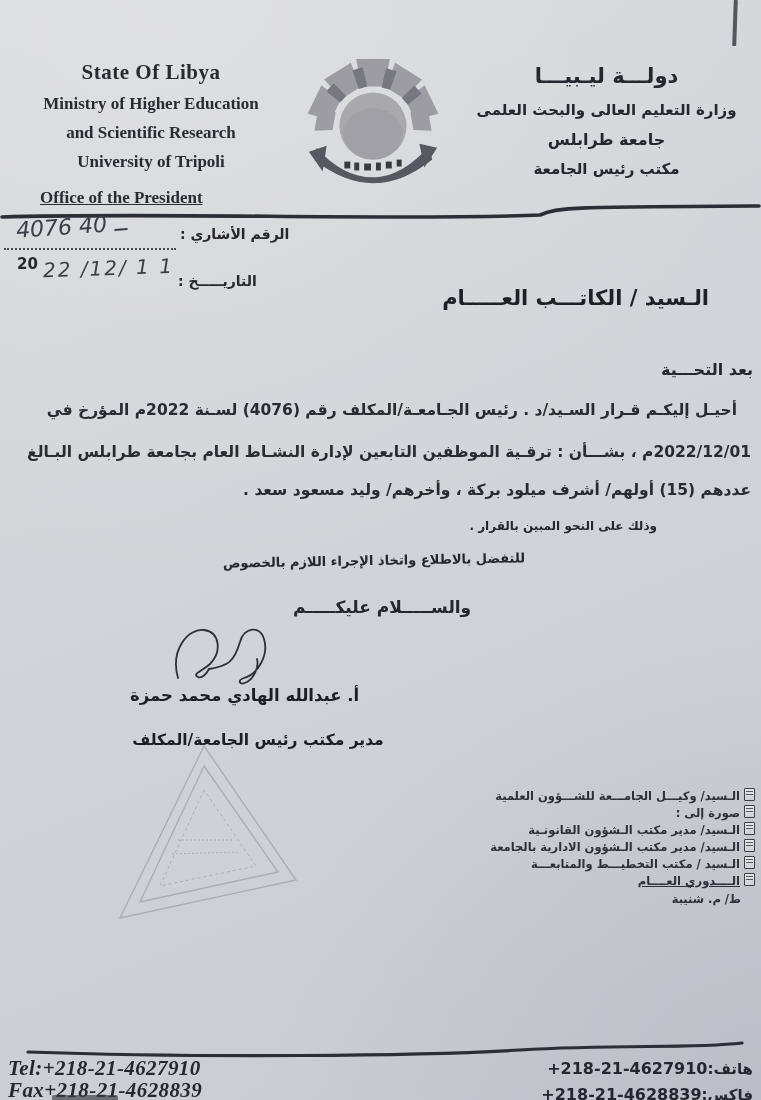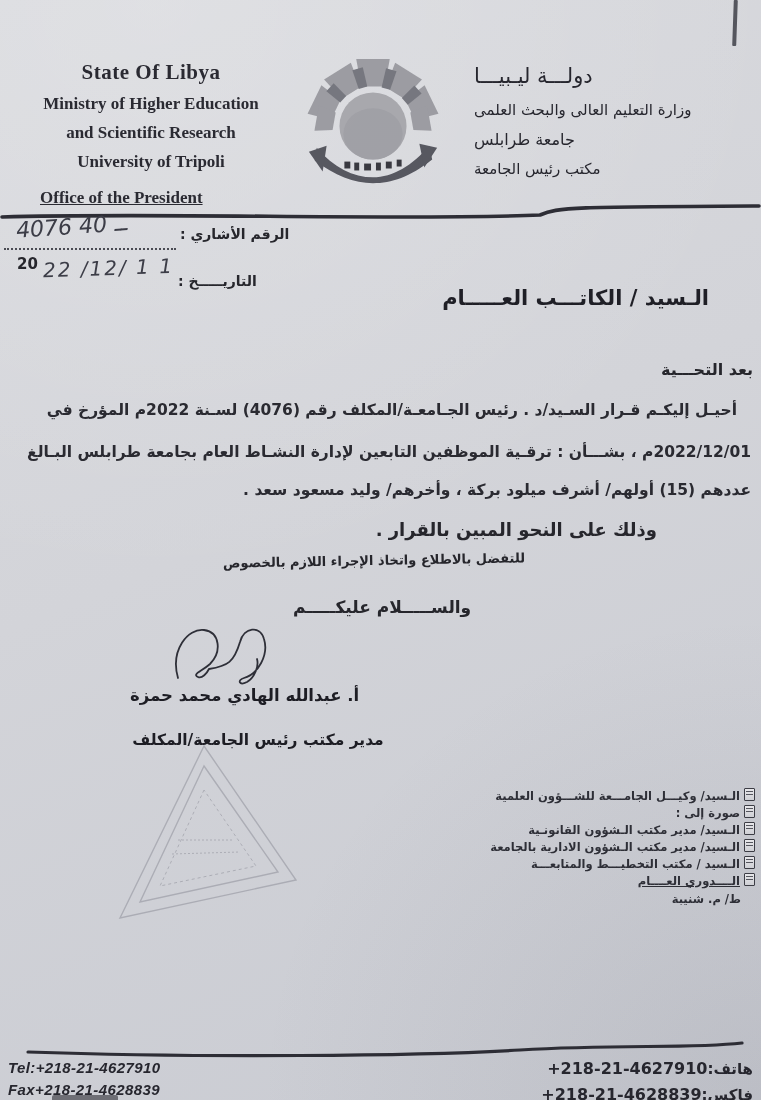--- a/index.html
+++ b/index.html
@@ -11,22 +11,22 @@
       radial-gradient(120% 80% at 100% 100%, rgba(90,92,104,.12), rgba(0,0,0,0) 55%),
       linear-gradient(158deg,#d9dade 0%,#d3d4d9 45%,#c9cbd2 100%);
     font-family:"DejaVu Sans", sans-serif;color:#26262c;
   }
   
   .hdr-en{position:absolute;left:6px;top:60px;width:290px;text-align:center;
     font-family:"Liberation Serif", serif;font-weight:bold;color:#2a2a32;}
   .hdr-en .l1{font-size:21px;letter-spacing:.5px;text-align:center;}
   .hdr-en .l2,.hdr-en .l3,.hdr-en .l4{font-size:17px;margin-top:9px;}
   .hdr-en .l5{font-size:17px;margin-top:16px;text-align:left;padding-left:34px;text-decoration:underline;}
-  .hdr-ar{position:absolute;right:22px;top:64px;width:265px;text-align:left;
-    direction:rtl;font-weight:normal;color:#26262e;}
+  .hdr-ar{position:absolute;right:22px;top:64px;width:265px;text-align:center;
+    direction:rtl;font-weight:bold;color:#26262e;}
   .hdr-ar .a1{font-size:21px;}
   .hdr-ar .a2{font-size:15px;margin-top:13px;}
   .hdr-ar .a3{font-size:16px;margin-top:11px;}
   .hdr-ar .a4{font-size:15px;margin-top:11px;}
   .logo{position:absolute;left:299px;top:57px;width:148px;height:148px;opacity:.92;}
   .scan-mark{position:absolute;right:24px;top:0;width:4px;height:46px;background:#55565e;transform:rotate(2deg);border-radius:1px;}
   .rule{position:absolute;left:0;width:761px;}
   
   .ref-label{position:absolute;left:180px;top:226px;direction:rtl;font-weight:bold;font-size:14px;}
   .ref-dots{position:absolute;left:4px;top:230px;width:172px;border-bottom:2px dotted #4a4b53;height:18px;}
@@ -38,42 +38,42 @@
   .date-hand{font-size:20px;letter-spacing:2px;transform:rotate(-2deg);display:inline-block;}
   .ghost{position:absolute;right:60px;top:240px;width:190px;height:70px;opacity:.10;filter:blur(1.5px);}
   
   .addressee{position:absolute;right:52px;top:286px;direction:rtl;font-weight:bold;font-size:21px;color:#1f1f26;}
   .salutation{position:absolute;right:8px;top:360px;direction:rtl;font-weight:bold;font-size:16px;}
   .bodyline{position:absolute;right:10px;left:22px;direction:rtl;text-align:right;
     font-size:15.5px;font-weight:bold;color:#2a2a31;}
   .b1{top:401px;padding-right:14px;}
   .b2{top:443px;}
   .b3{top:481px;}
-  .close1{position:absolute;right:104px;top:519px;direction:rtl;font-weight:bold;font-size:18px;margin-left:12px;}
+  .close1{position:absolute;right:104px;top:519px;direction:rtl;font-weight:bold;font-size:12px;margin-left:12px;}
   .close2{position:absolute;left:223px;top:553px;direction:rtl;font-weight:bold;font-size:13px;transform:rotate(-1deg);}
   .close3{position:absolute;left:293px;top:597px;direction:rtl;font-weight:bold;font-size:17px;}
   
   .sig-squiggle{position:absolute;left:168px;top:620px;width:140px;height:76px;}
   .sig-name{position:absolute;left:130px;top:686px;width:280px;text-align:left;
     direction:rtl;font-weight:bold;font-size:16.5px;color:#1d1d24;}
   .sig-title{position:absolute;left:112px;top:731px;width:292px;text-align:center;
     direction:rtl;font-weight:bold;font-size:15.5px;color:#1d1d24;}
   .stamp{position:absolute;left:108px;top:740px;width:195px;height:190px;opacity:.30;}
   
   .cc{position:absolute;right:6px;top:788px;direction:rtl;text-align:right;
     font-size:11.5px;font-weight:bold;color:#2e2f37;line-height:17px;}
   .cc-line{white-space:nowrap;}
   .doc-icon{display:inline-block;width:9px;height:11px;border:1px solid #3c3d45;
     background:linear-gradient(#e7e7ea,#cfd0d5);border-radius:1px;margin-left:4px;vertical-align:-1px;position:relative;}
   .doc-icon::after{content:"";position:absolute;left:1px;top:2px;right:1px;height:1px;background:#55565e;box-shadow:0 3px 0 #55565e;}
   .cc-underline span.t{text-decoration:underline;margin-top:25px;}
   .cc-note{padding-right:14px;margin-top:1px;}
   
-  .foot-en{position:absolute;left:8px;top:1057px;font-family:Liberation Sans, sans-serif;
-    font-size:15px;font-weight:bold;color:#26262e;letter-spacing:.4px;line-height:22px;font-style:italic;}
+  .foot-en{position:absolute;left:8px;top:1057px;font-family:Liberation Serif, serif;
+    font-size:21px;font-weight:bold;color:#26262e;letter-spacing:.4px;line-height:22px;font-style:italic;}
   .foot-ar{position:absolute;right:8px;top:1056px;direction:rtl;font-weight:bold;
     font-size:15px;color:#26262e;line-height:26px;white-space:nowrap;}
   .foot-ar .num{direction:ltr;unicode-bidi:bidi-override;display:inline-block;font-size:16px;}
   .scan-bottom{position:absolute;left:52px;bottom:0;width:66px;height:5px;background:#3a3a42;opacity:.65;border-radius:2px 2px 0 0;}
 </style>
 </head>
 <body>
 
 <div class="page">
 

